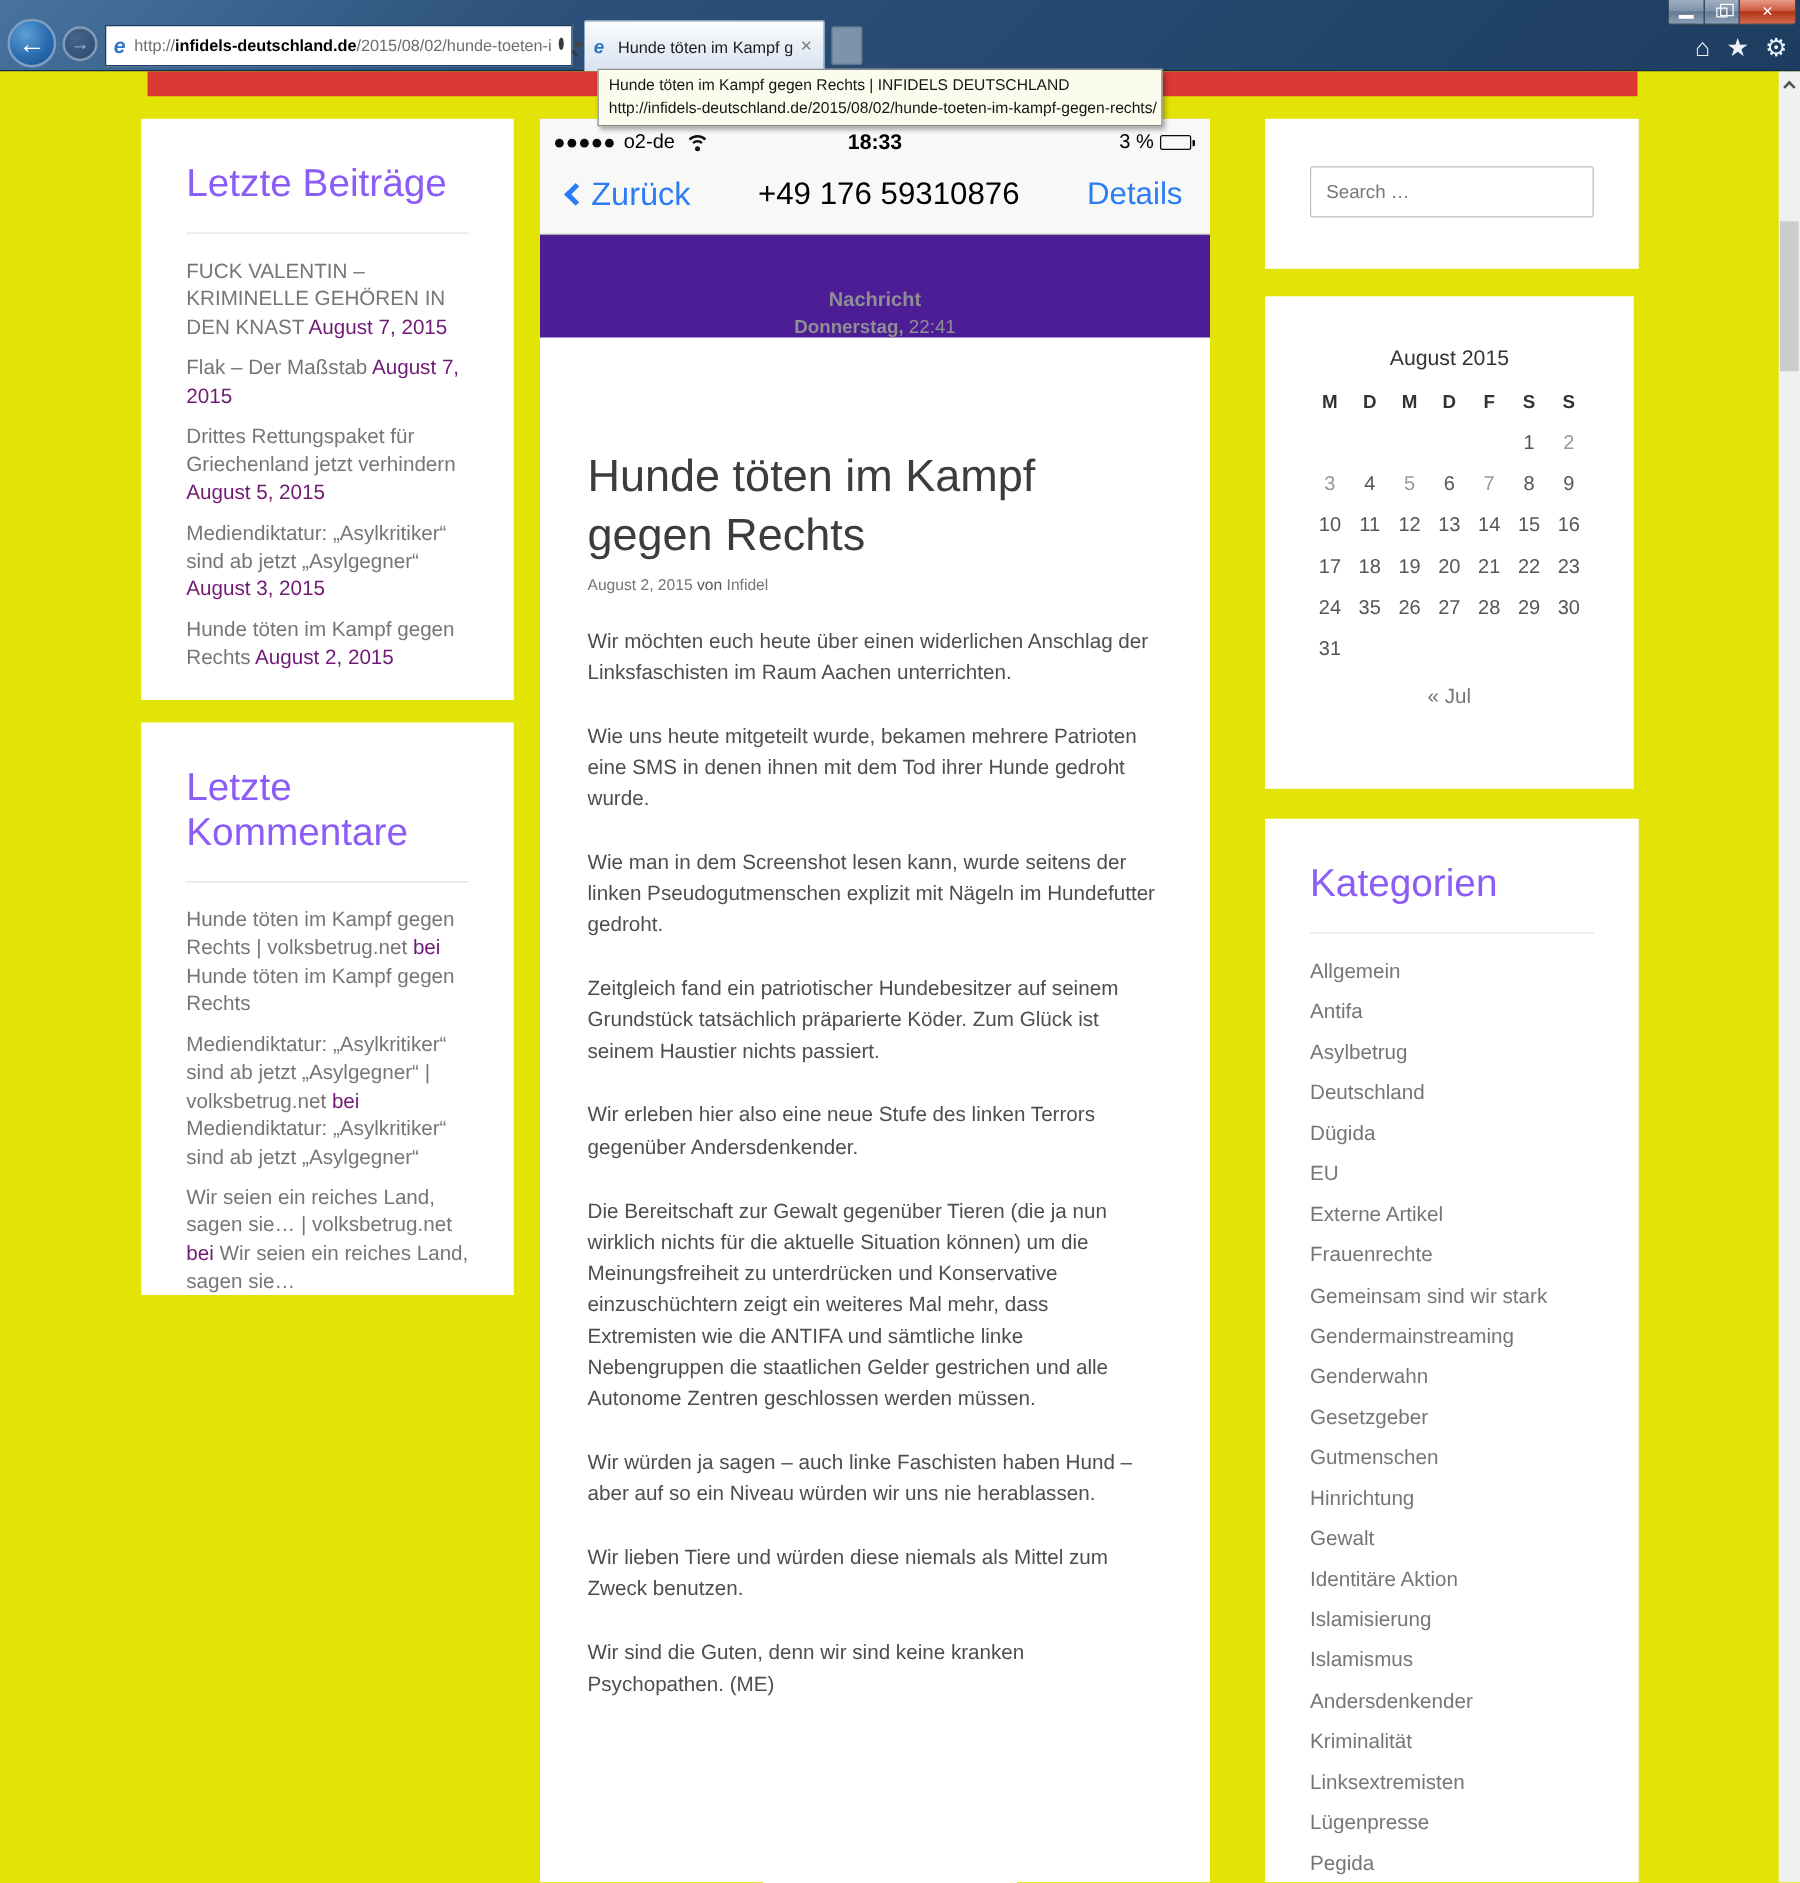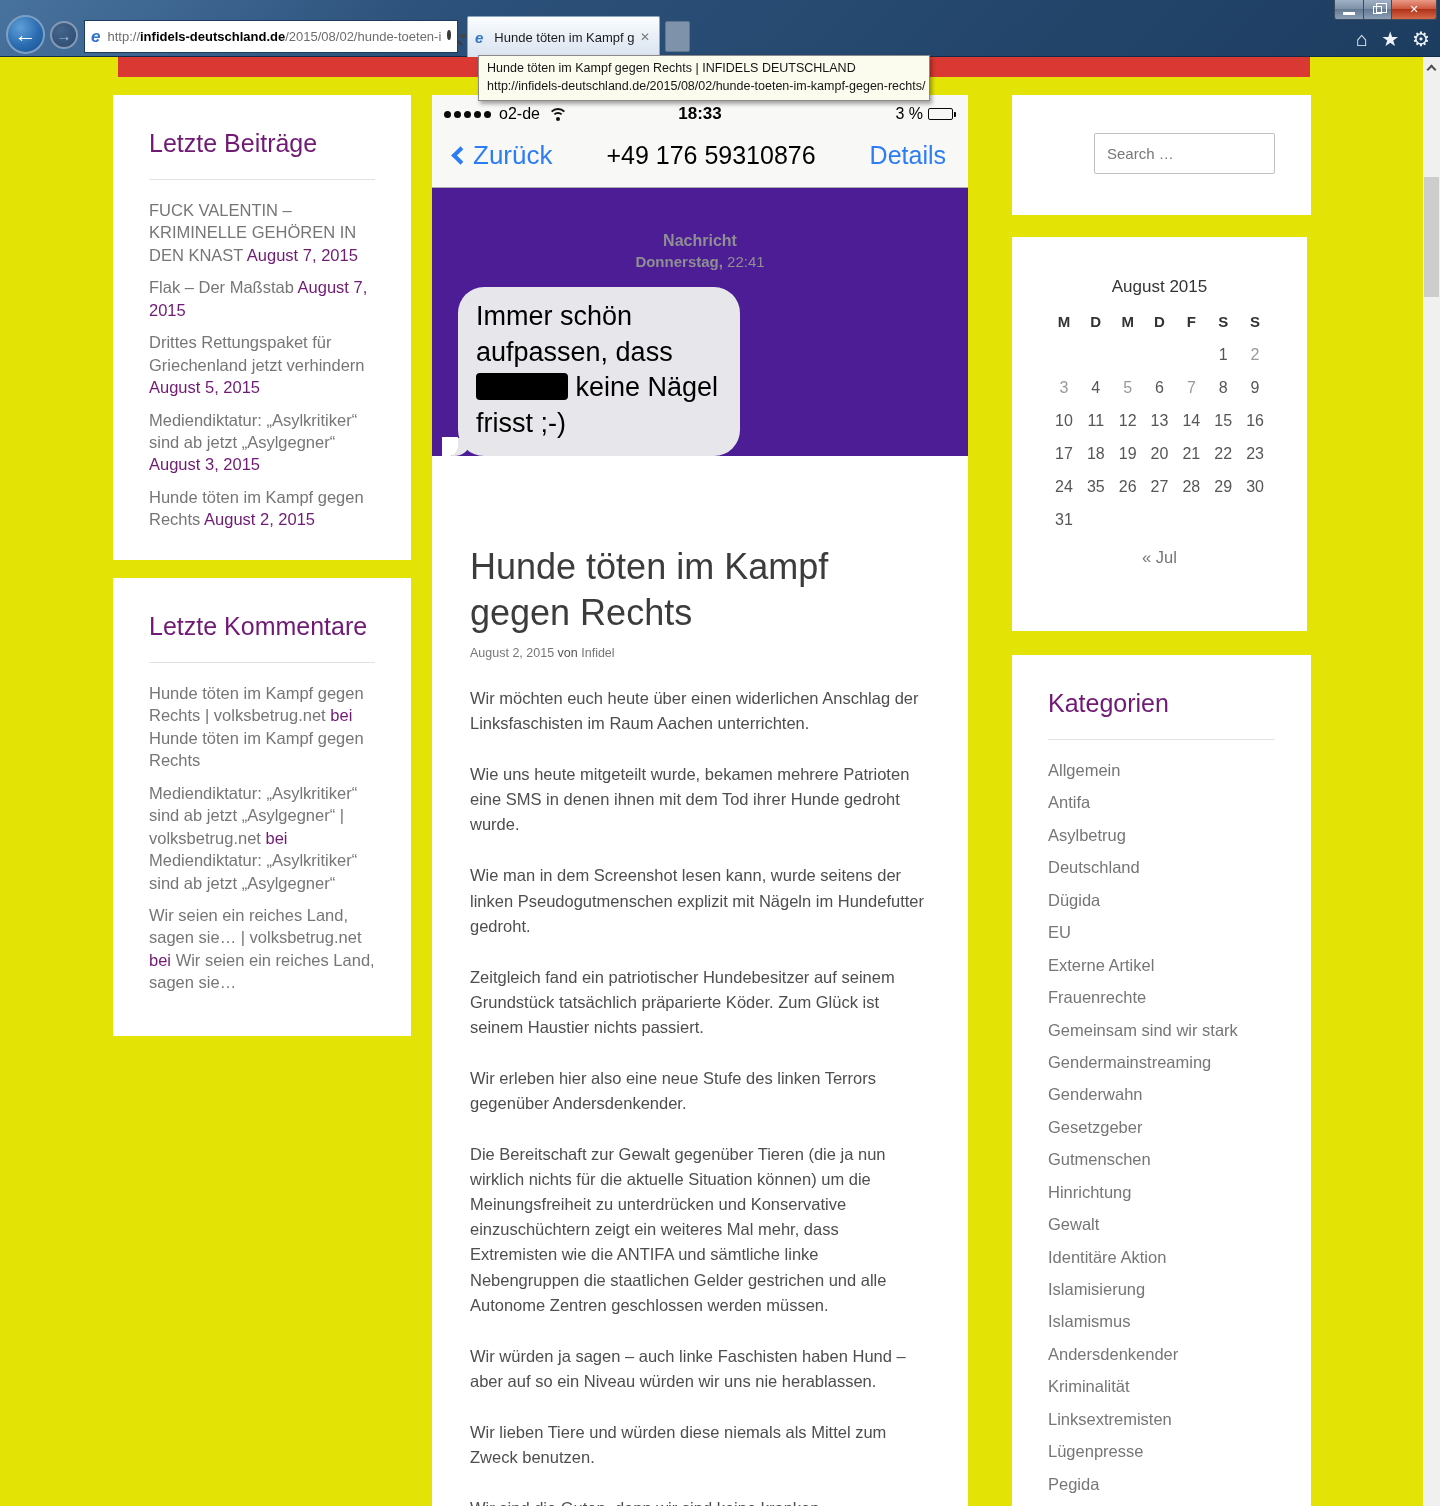--- a/index.html
+++ b/index.html
@@ -73,33 +73,33 @@
     padding:4px 8px 5px; font-size:12.5px; color:#151515; line-height:1.4;
   }
   .tooltip .tt-url { white-space:nowrap; }
 
   
   .page { position:absolute; left:0; top:57px; width:1423px; height:1449px; background:#e3e405; overflow:hidden; }
   .redbar { position:absolute; left:118px; top:0; width:1192px; height:20px; background:#da3832; }
 
   .panel { position:absolute; background:#fff; }
   .panel-inner { padding:34px 36px 0; }
-  .widget-title { font-size:25px; font-weight:400; color:#701a75; margin:0; letter-spacing:0; }
+  .widget-title { font-size:31px; font-weight:400; color:#8b5cf6; margin:0; letter-spacing:0; }
   .widget-hr { border:none; border-top:1px solid #e2e2e2; margin:21px 0 19px; }
   .s-list { list-style:none; margin:0; padding:0; font-size:16.5px; line-height:1.36; }
   .s-list li { margin-bottom:10px; }
   .s-list a { color:#767676; text-decoration:none; }
   .s-list .date, .s-list .plain { color:#701a75; }
 
   
   .box-posts    { left:113px; top:38px;  width:298px; height:465px; }
   .box-comments { left:113px; top:521px; width:298px; height:458px; }
 
   
-  .box-search   { left:1012px; top:38px;  width:299px; height:120px;padding-left:46px; }
+  .box-search   { left:1012px; top:38px;  width:299px; height:120px; }
   .box-cal      { left:1012px; top:180px; width:295px; height:394px;text-align:center; }
   .box-cats     { left:1012px; top:598px; width:299px; height:851px; }
 
   .search-input {
     width:100%; height:41px; border:1px solid #c1c1c1; background:#fff; border-radius:2px;
     font-family:"Liberation Sans",sans-serif; font-size:15px; color:#333; padding:0 12px; margin-top:4px;
   }
   .search-input::placeholder { color:#777; }
 
   .cal-caption { font-size:17px; color:#333; margin:6px 0 16px; }
@@ -281,21 +281,20 @@
               <span>Zurück</span>
             </span>
           <span class="p-number">+49 176 59310876</span>
           <span class="p-details">Details</span>
         </div>
       </div>
       <div class="msg-head">
         <div class="l1">Nachricht</div>
         <div class="l2"><b>Donnerstag,</b><span> 22:41</span></div>
       </div>
-      <div class="bubble"><span>Immer schön aufpassen, dass </span><span class="redact"></span><span> keine Nägel frisst ;-)</span></div>
       <div class="phone-bottom"></div>
     </div>
 
     <div class="article">
       <h1 class="post-title">Hunde töten im Kampf gegen Rechts</h1>
       <div class="post-meta">
         <a>August 2, 2015</a>
         <span class="von">von</span>
         <a>Infidel</a>
       </div>

